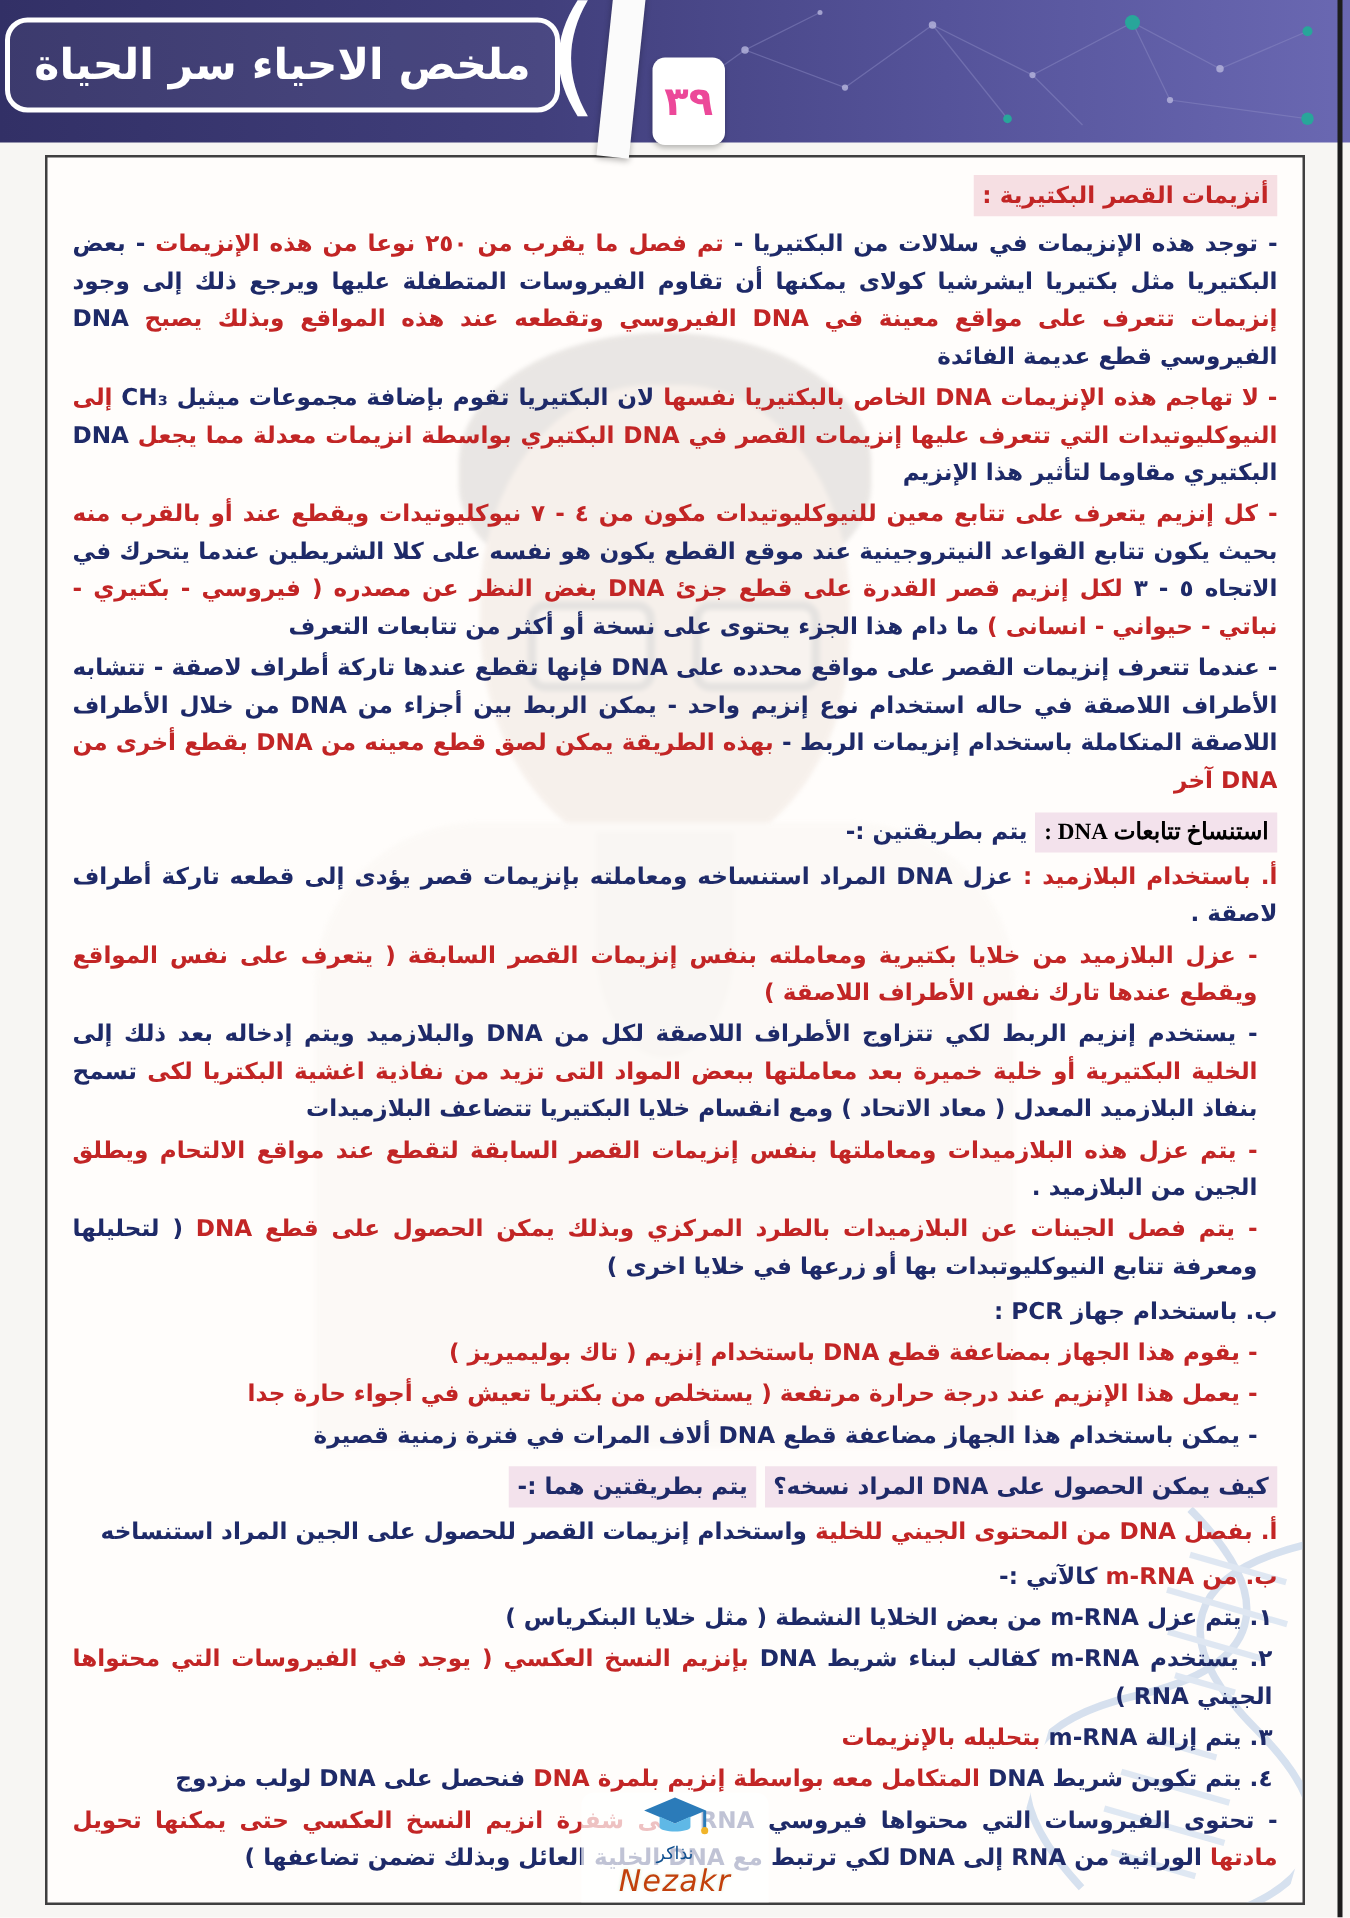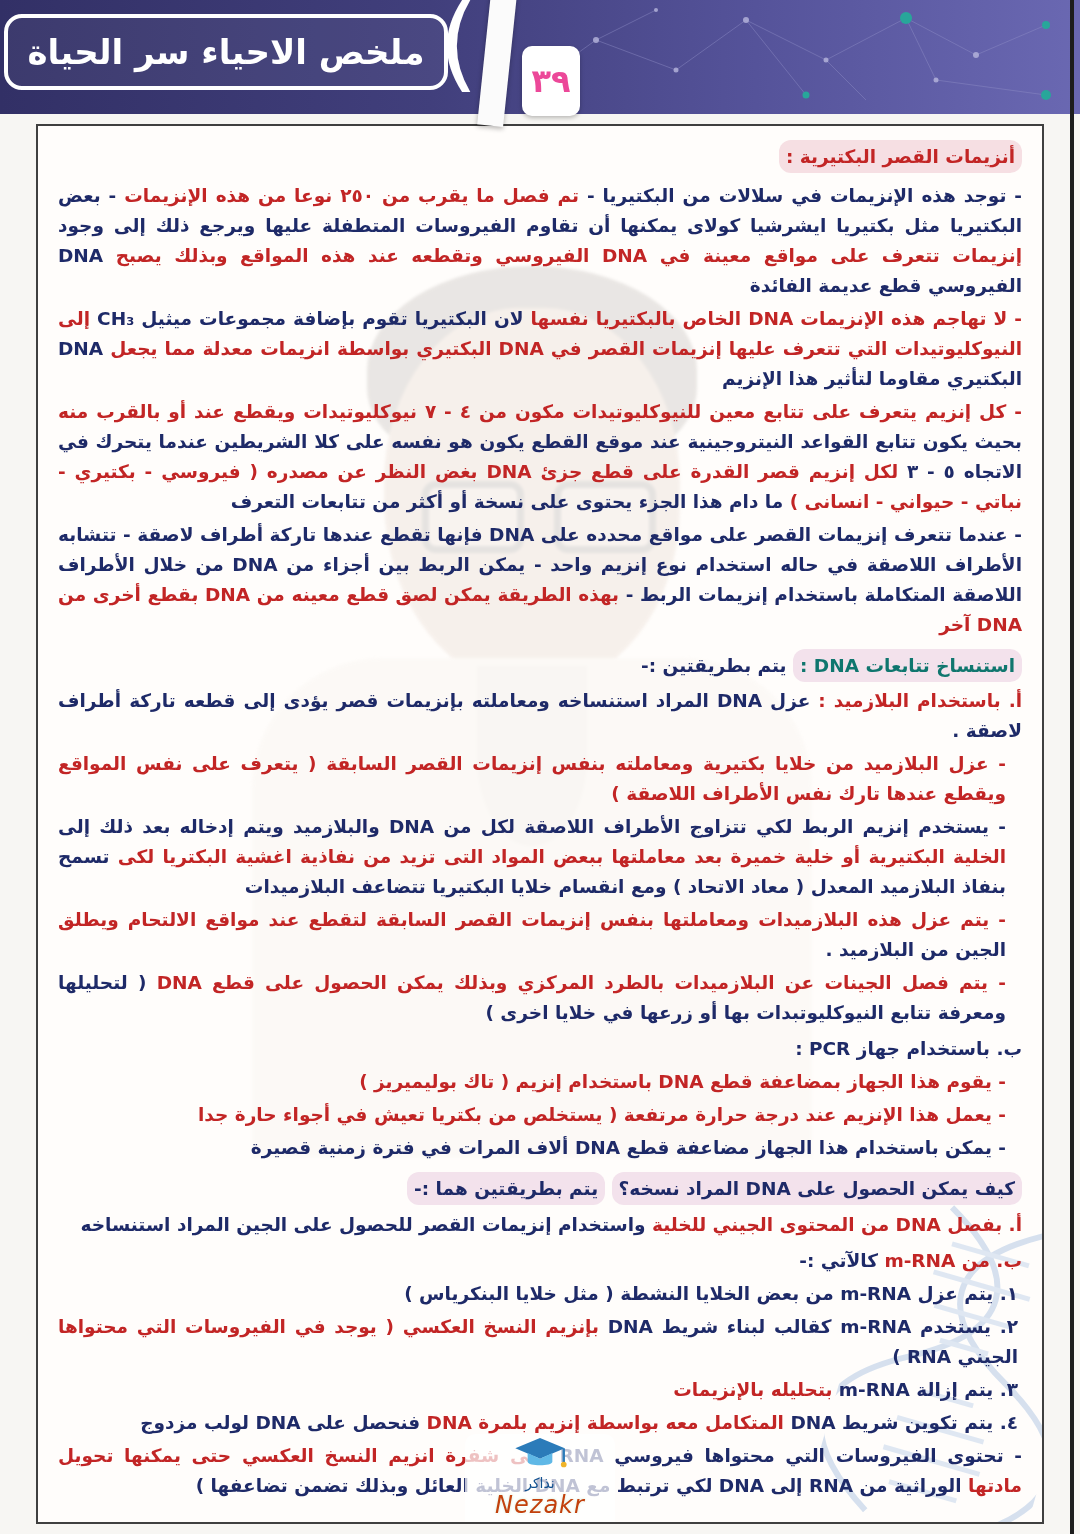--- a/index.html
+++ b/index.html
@@ -66,22 +66,22 @@
   }
   .blk{margin:3px 0;}
   .t1{margin:2px 0 9px;}
   .t{margin:11px 0 6px;}
   .q{margin:11px 0 6px;}
   .s{margin-right:16px;}
   .i{margin-top:6px;}
   .n{margin-right:4px;}
   .c-navy{color:#1e2a68;}
   .c-red{color:#c22525;}
-  .c-orange{color:#0f766e;}
-  .hl{background:#f3e2ec;padding:6px 7px;border-radius:12px;}
+  .c-orange{color:#000000;font-family:Liberation Serif, serif;}
+  .hl{background:#f3e2ec;padding:6px 7px;border-radius:0;}
   .t1 .hl{background:#f6dfe3;}
   
   .logo{
     position:absolute;bottom:0;left:50%;transform:translateX(-50%);
     z-index:4;text-align:center;width:150px;
     background:rgba(255,255,255,.72);border-radius:10px 10px 0 0;padding:2px 0 3px;
   }
   .logo-ar{font-size:14px;font-weight:normal;color:#11508f;margin-top:-3px;}
   .logo-en{font-size:24px;font-weight:normal;font-style:italic;color:#c2410c;
     letter-spacing:1px;text-shadow:0 1px 0 #ffffff,0 0 3px #d2ecd3;}

